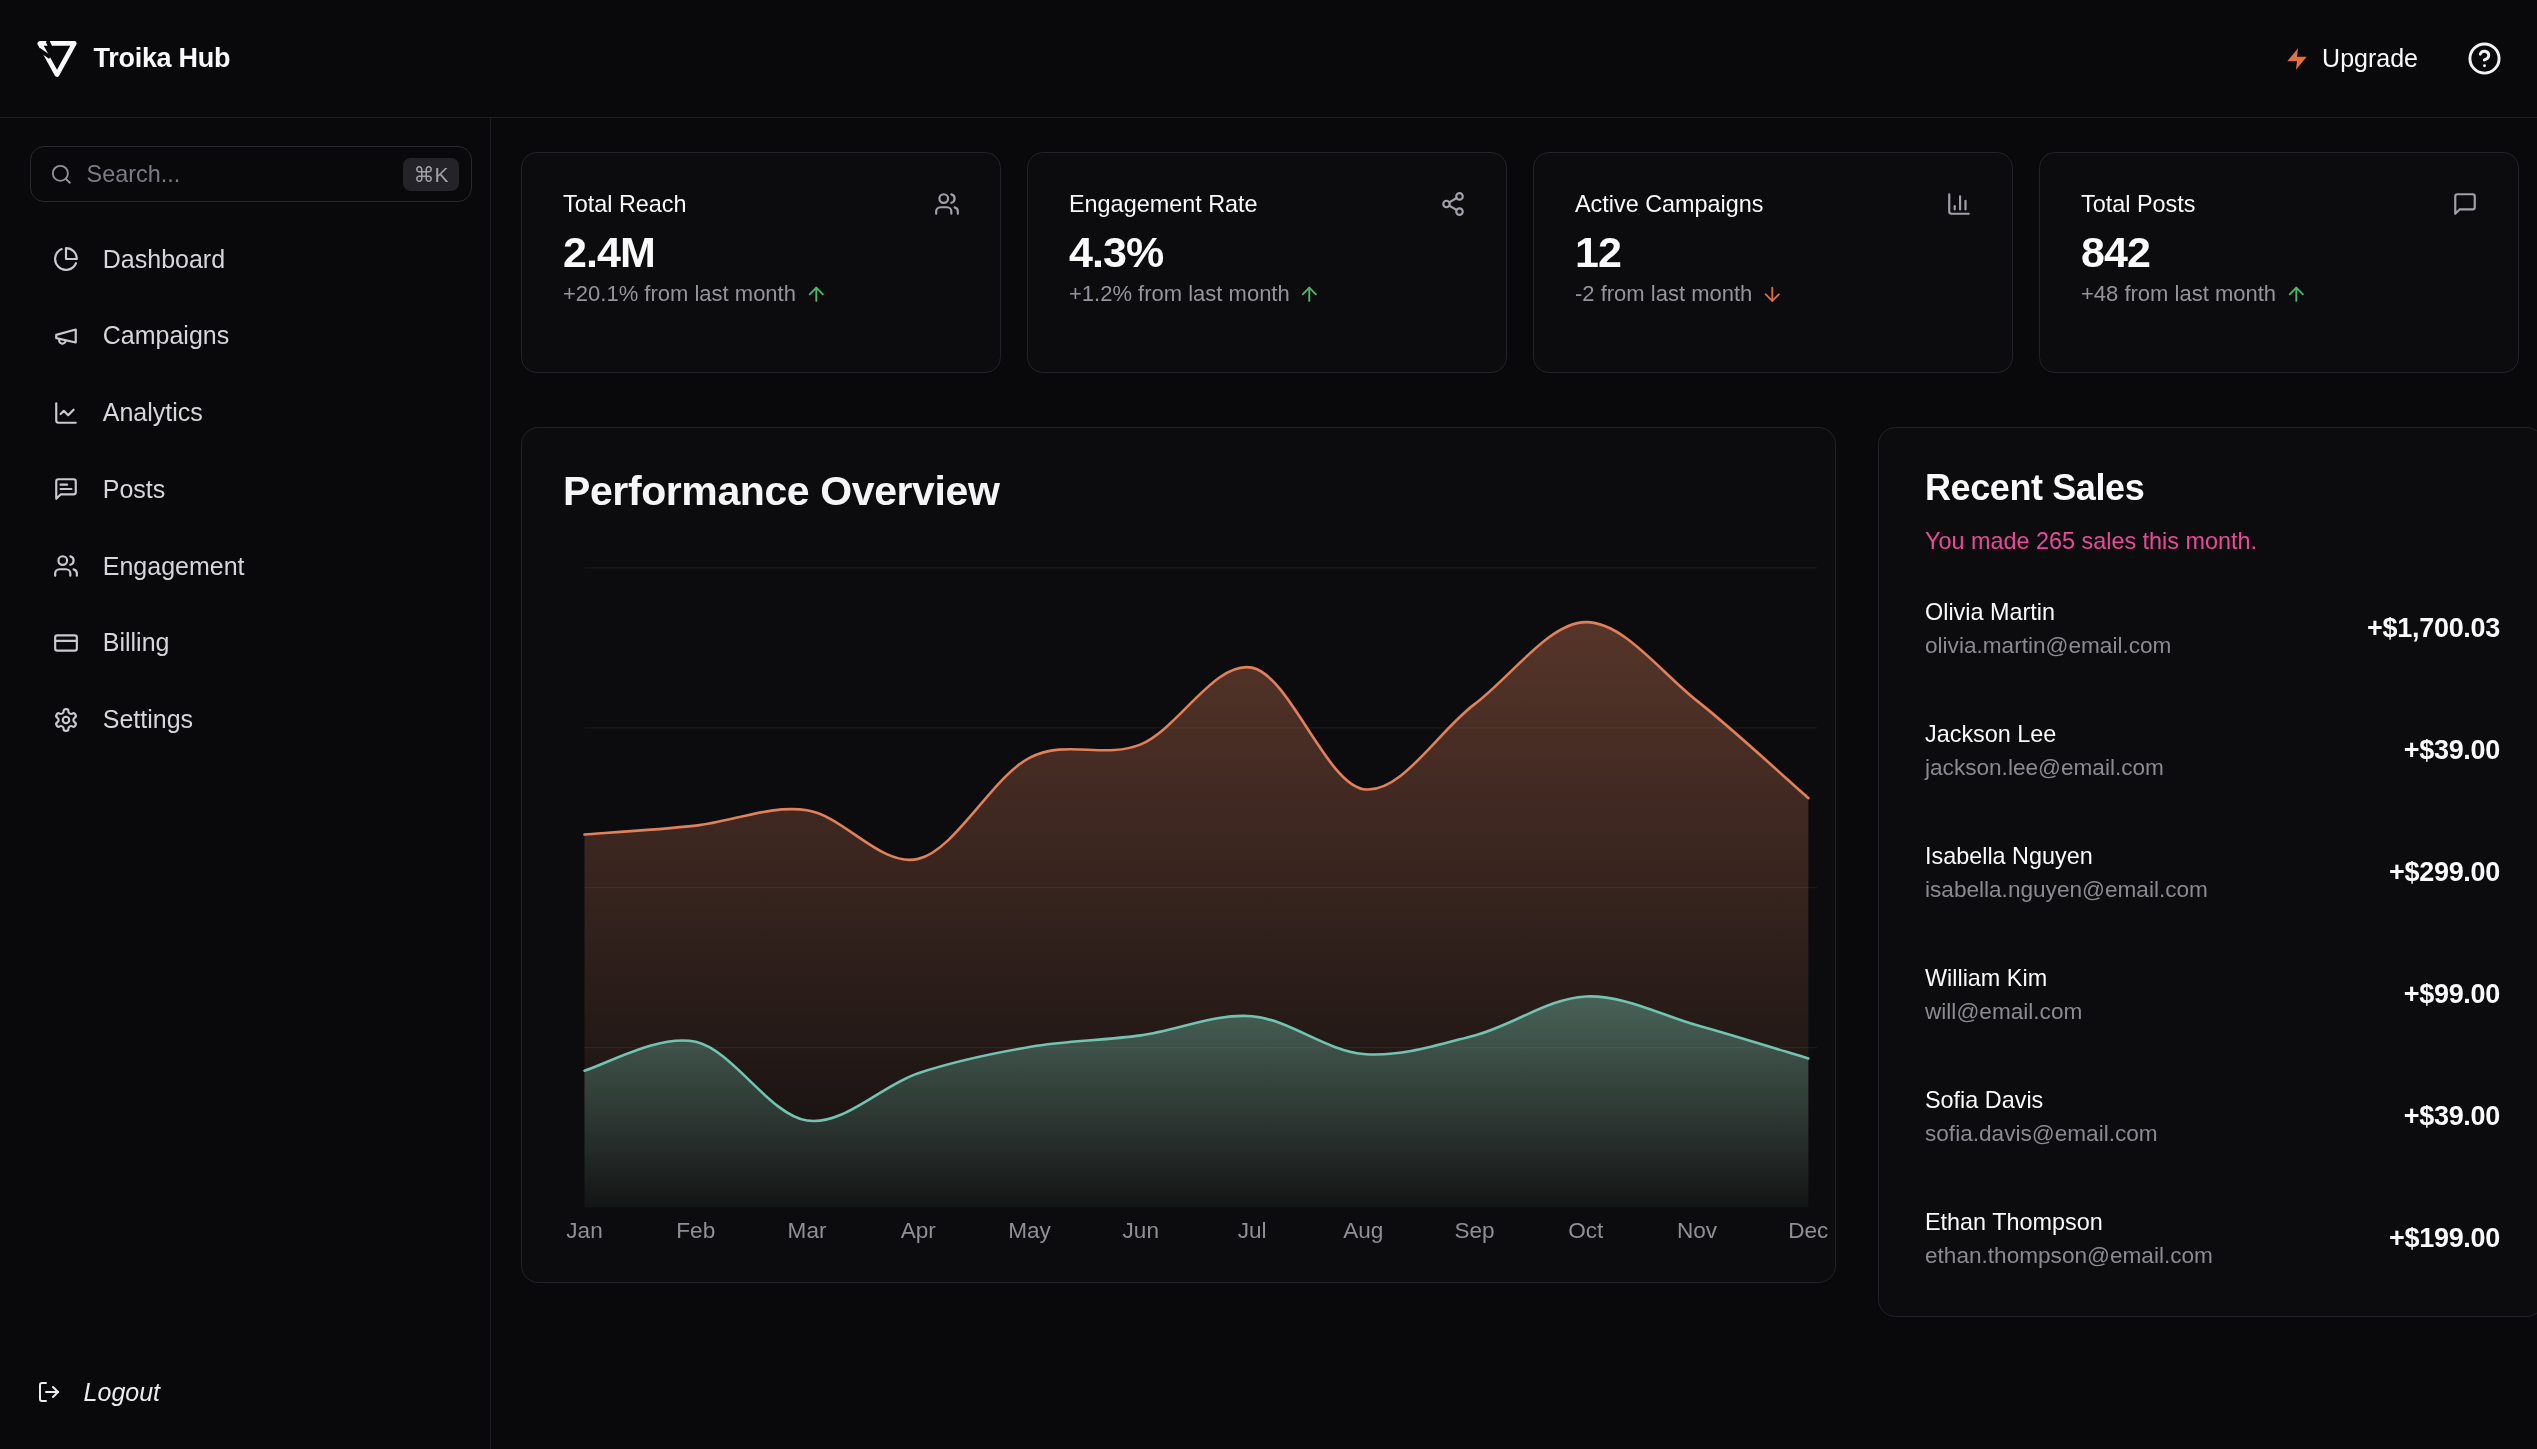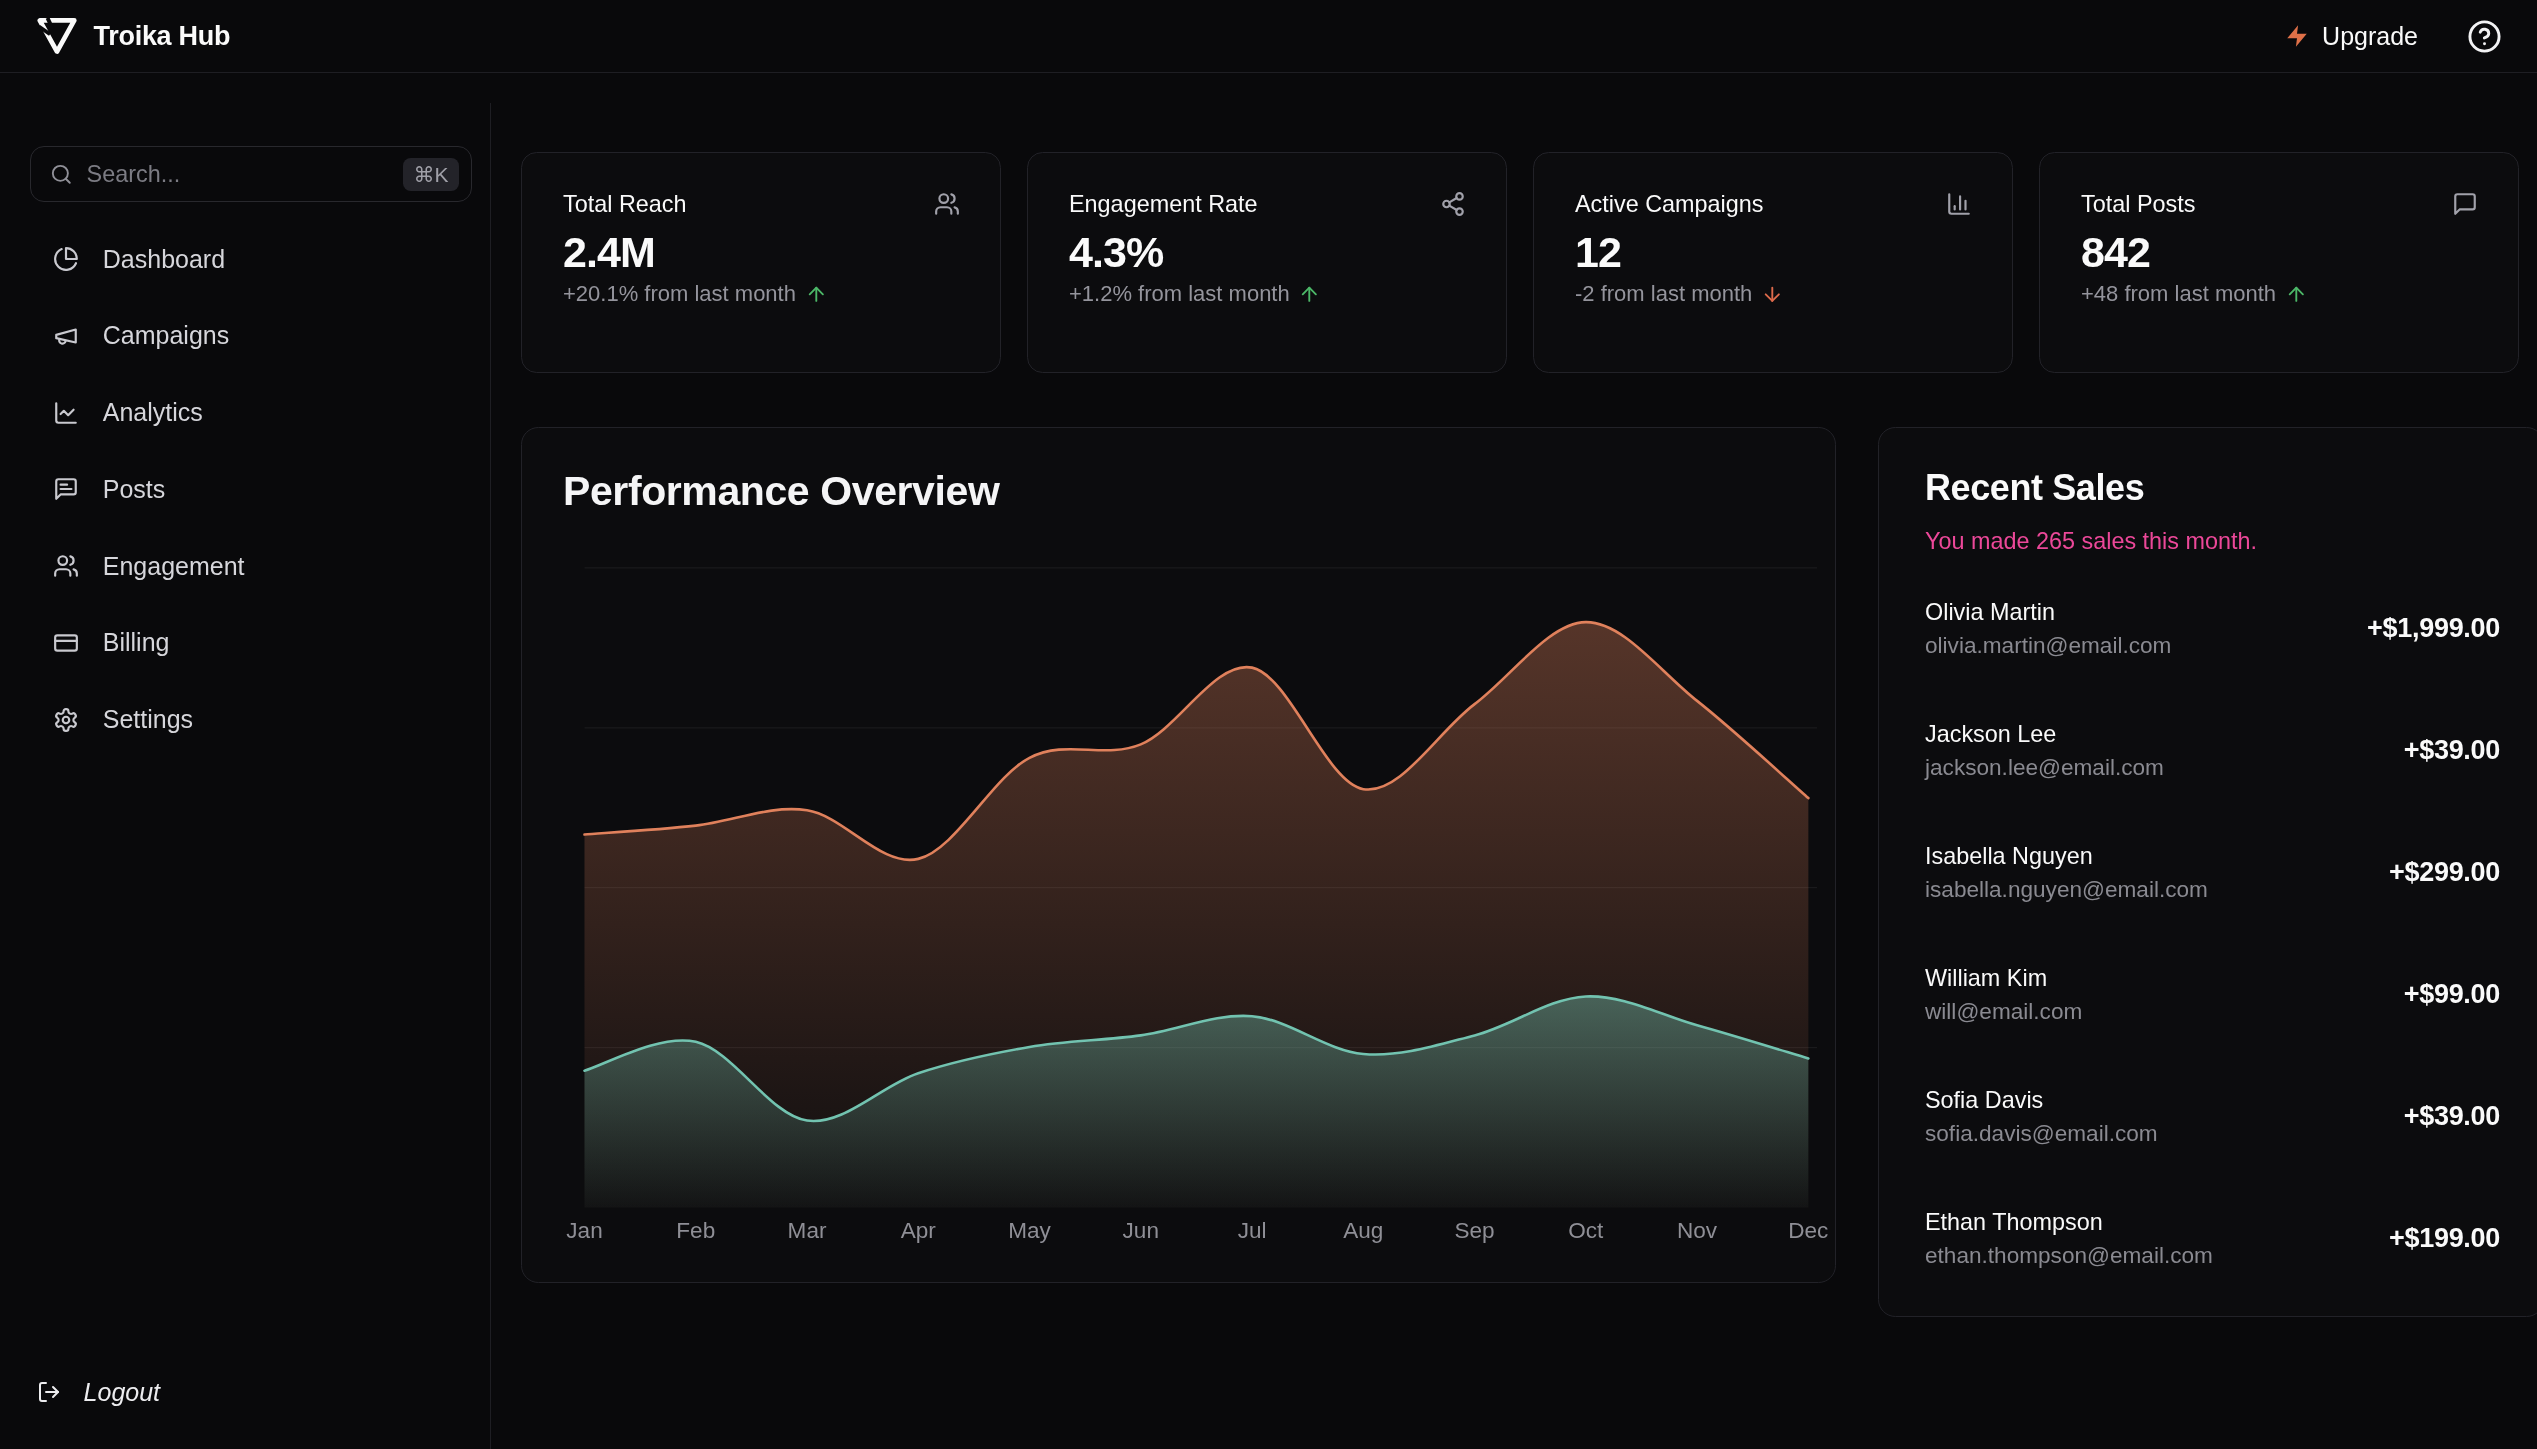--- a/index.html
+++ b/index.html
@@ -11,21 +11,21 @@
   body{
     width:2538px;height:1449px;overflow:hidden;position:relative;
     font-family:"Liberation Sans",sans-serif;color:var(--text);
     -webkit-font-smoothing:antialiased;
   }
   svg{display:block;}
   .icon{stroke:currentColor;fill:none;stroke-width:2;stroke-linecap:round;stroke-linejoin:round;}
 
   
   .header{
-    position:absolute;top:0;left:0;right:0;height:73px;
+    position:absolute;top:0;left:0;right:0;height:118px;
     border-bottom:0.9px solid #1e1e23;display:flex;align-items:center;
     justify-content:space-between;padding:0 36px;background:var(--bg);z-index:5;
   }
   .brand{display:flex;align-items:center;}
   .brand-title{font-size:27px;font-weight:700;letter-spacing:-0.3px;margin-left:15.6px;}
   .header-right{display:flex;align-items:center;}
   .upgrade-btn{display:flex;align-items:center;cursor:pointer;background:none;border:none;color:var(--text);}
   .upgrade-btn span{font-size:25px;margin-left:12px;font-weight:400;}
   .help-btn{margin-left:49px;color:#f2f2f4;background:none;border:none;cursor:pointer;}
 
@@ -335,21 +335,21 @@
 
     <section class="sales-card">
       <h2 class="sales-title">Recent Sales</h2>
       <div class="sales-subtitle">You made 265 sales this month.</div>
       <ul class="sales-list">
         <li class="sale-row">
           <div>
             <div class="sale-name">Olivia Martin</div>
             <div class="sale-email">olivia.martin@email.com</div>
           </div>
-          <div class="sale-amount">+$1,999.00</div>
+          <div class="sale-amount">+$1,700.03</div>
         </li>
         <li class="sale-row">
           <div>
             <div class="sale-name">Jackson Lee</div>
             <div class="sale-email">jackson.lee@email.com</div>
           </div>
           <div class="sale-amount">+$39.00</div>
         </li>
         <li class="sale-row">
           <div>

